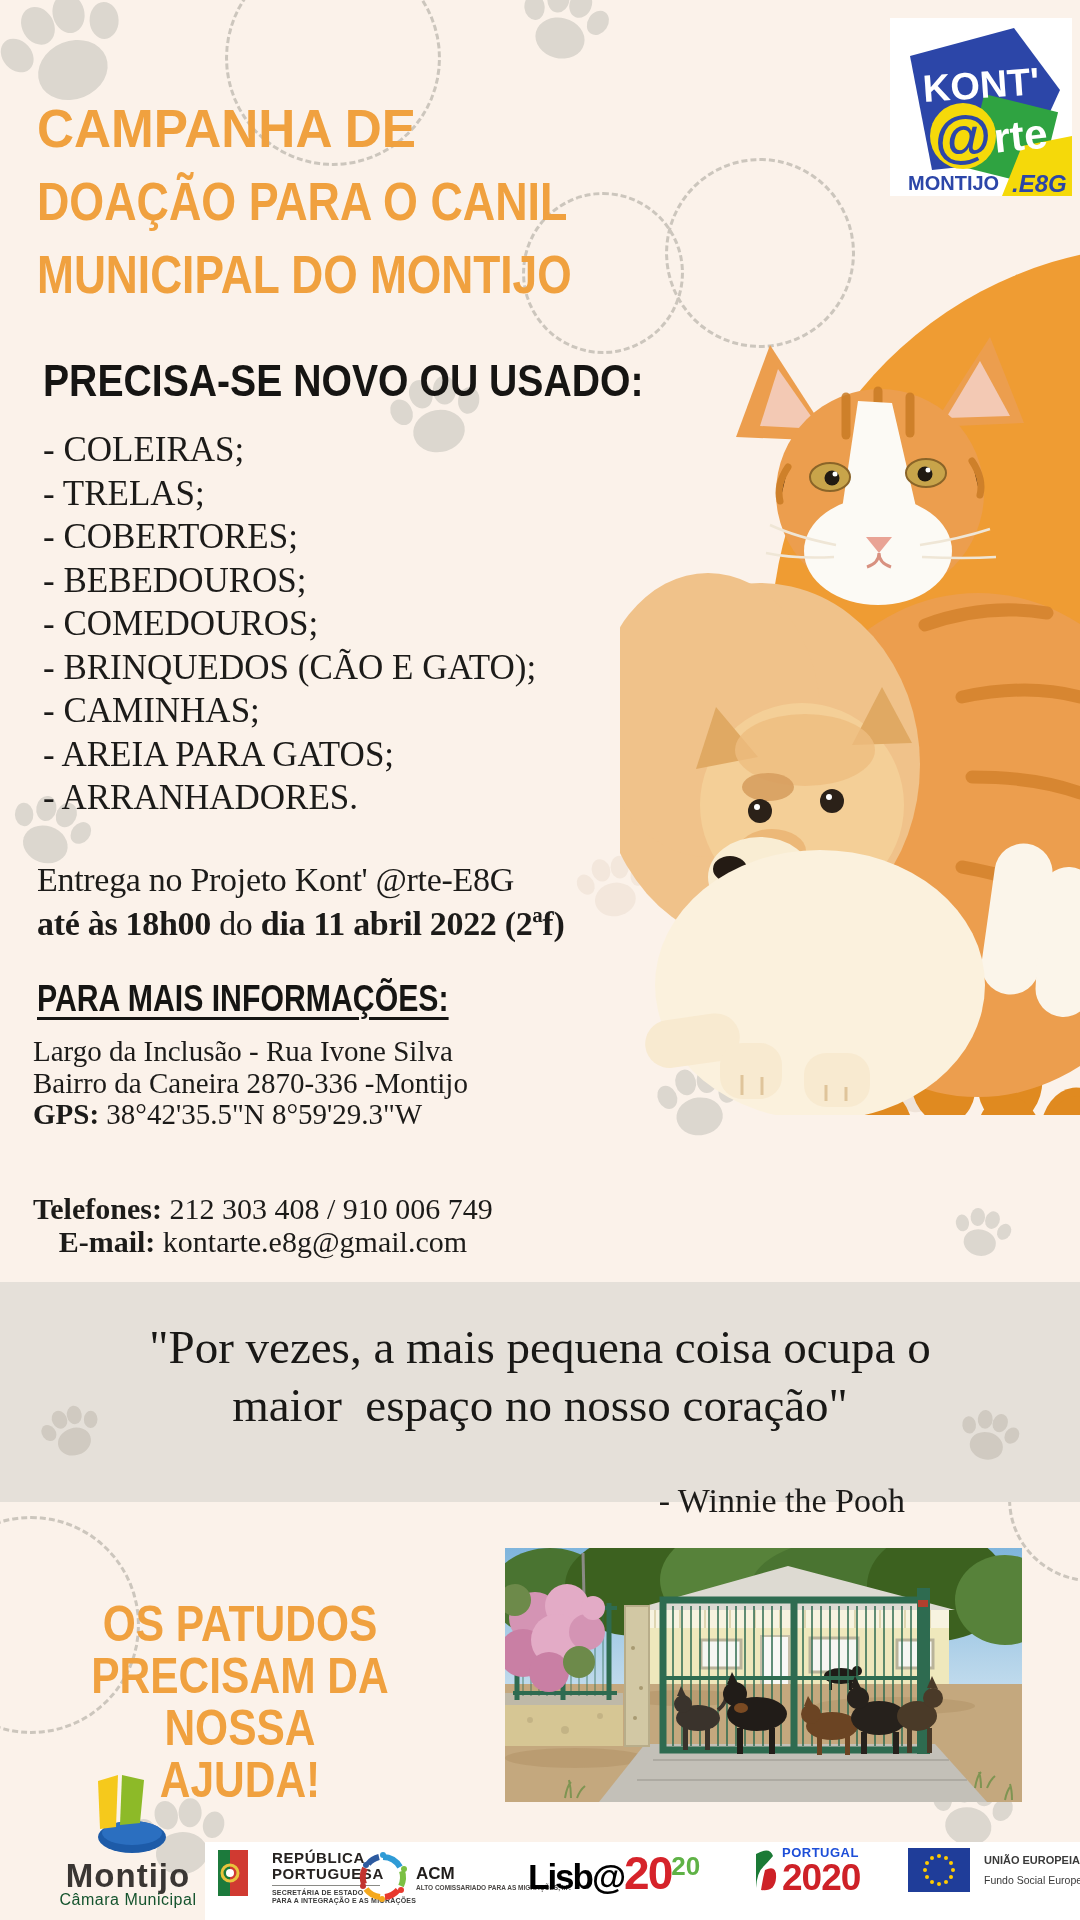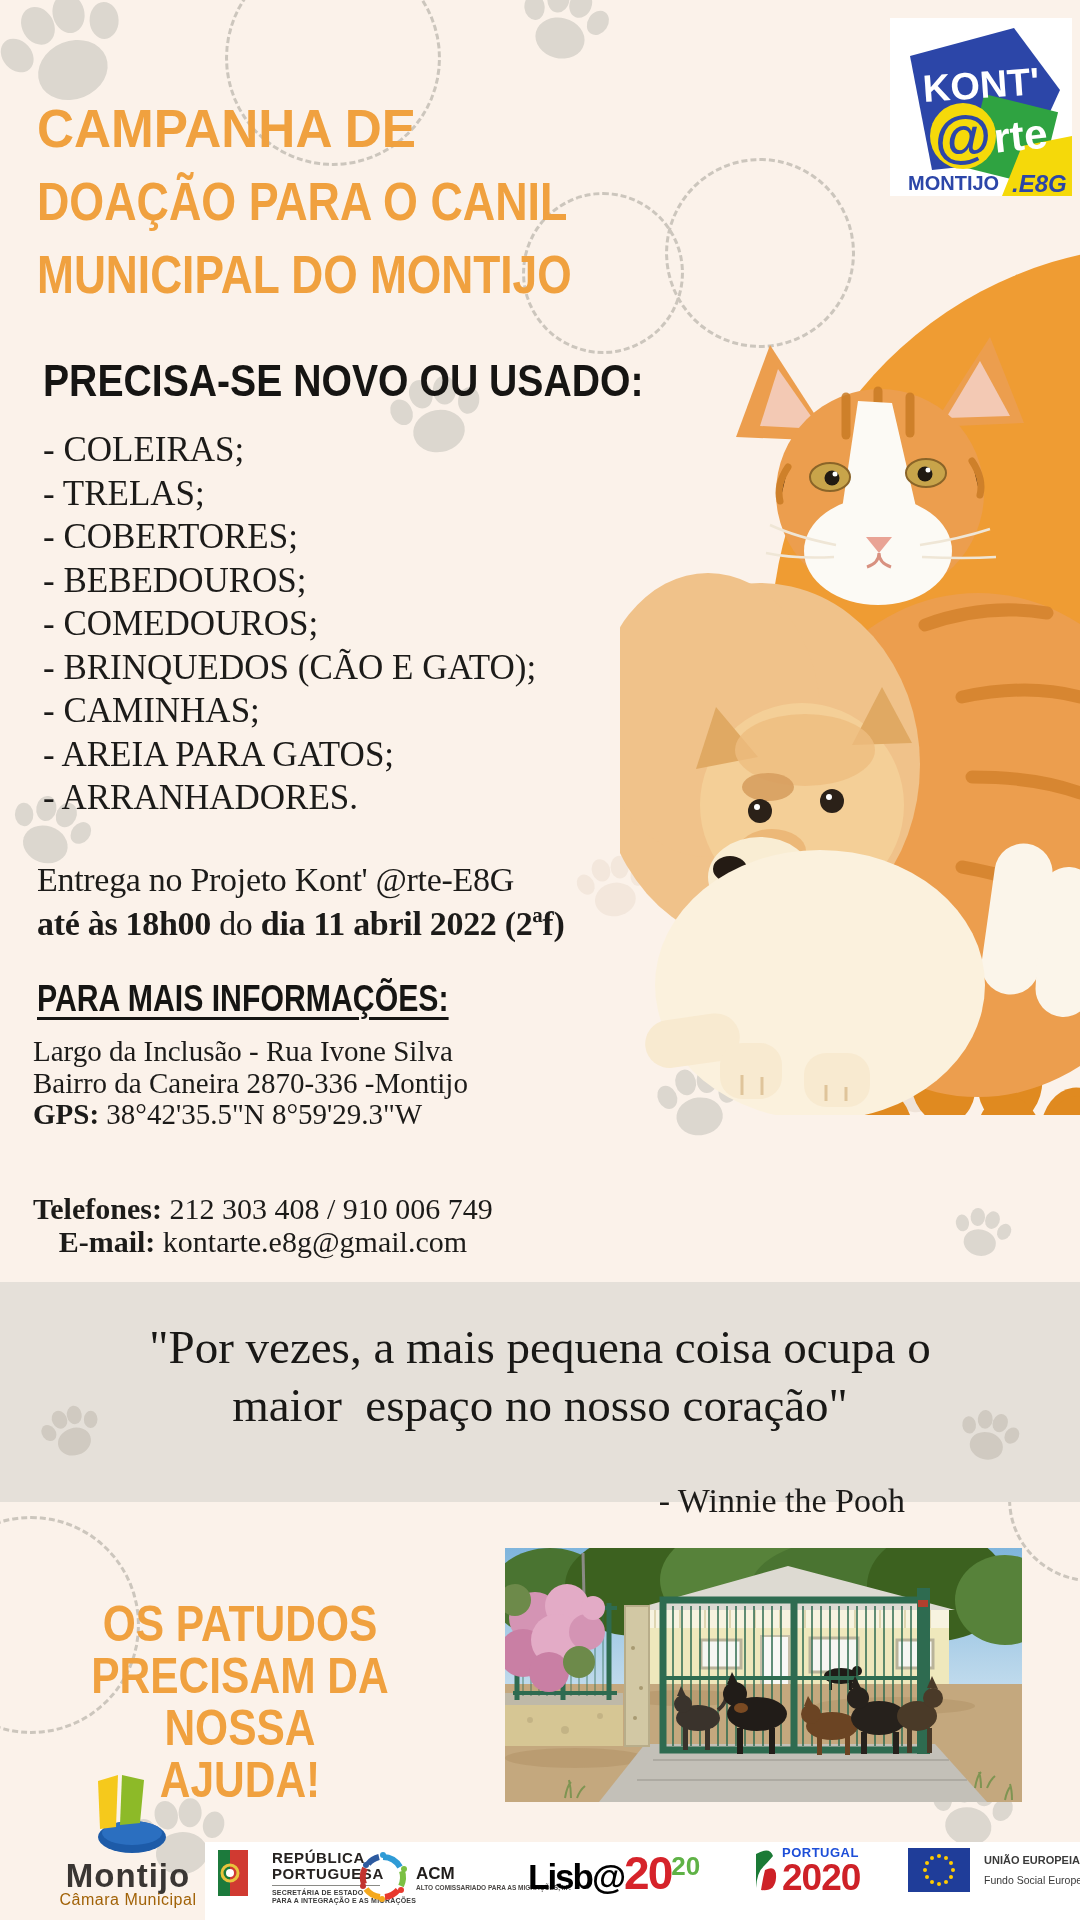--- a/index.html
+++ b/index.html
@@ -428,21 +428,21 @@
   <div id="footer-strip" class="abs"></div>
 
   <div class="abs" style="left:58px;top:1775px;width:140px;text-align:center;">
     <svg width="100" height="82" viewBox="0 0 100 82">
       <ellipse cx="54" cy="62" rx="34" ry="16" fill="#1D5BA8"></ellipse>
       <ellipse cx="54" cy="58" rx="30" ry="12" fill="#2B6FC0"></ellipse>
       <path d="M20 6 L40 0 L38 52 L22 54 Z" fill="#F5C91C"></path>
       <path d="M44 0 L66 5 L62 48 L42 50 Z" fill="#8DBA28"></path>
     </svg>
     <div class="sans" style="font-weight:bold;font-size:33px;line-height:30px;color:#3A3633;letter-spacing:1px;">Montijo</div>
-    <div class="sans" style="font-size:16px;color:#a16207;letter-spacing:.5px;">Câmara Municipal</div>
+    <div class="sans" style="font-size:16px;color:#14532d;letter-spacing:.5px;">Câmara Municipal</div>
   </div>
 
   <div class="abs" style="left:218px;top:1850px;display:flex;gap:24px;">
     <svg width="30" height="46" viewBox="0 0 30 46">
       <rect x="0" y="0" width="12" height="46" fill="#1C7A3C"></rect>
         <rect x="12" y="0" width="18" height="46" fill="#D03A31"></rect>
       <circle cx="12" cy="23" r="8" fill="none" stroke="#E9C43C" stroke-width="3"></circle>
         <circle cx="12" cy="23" r="4" fill="#FFFFFF"></circle>
     </svg>
     <div>

